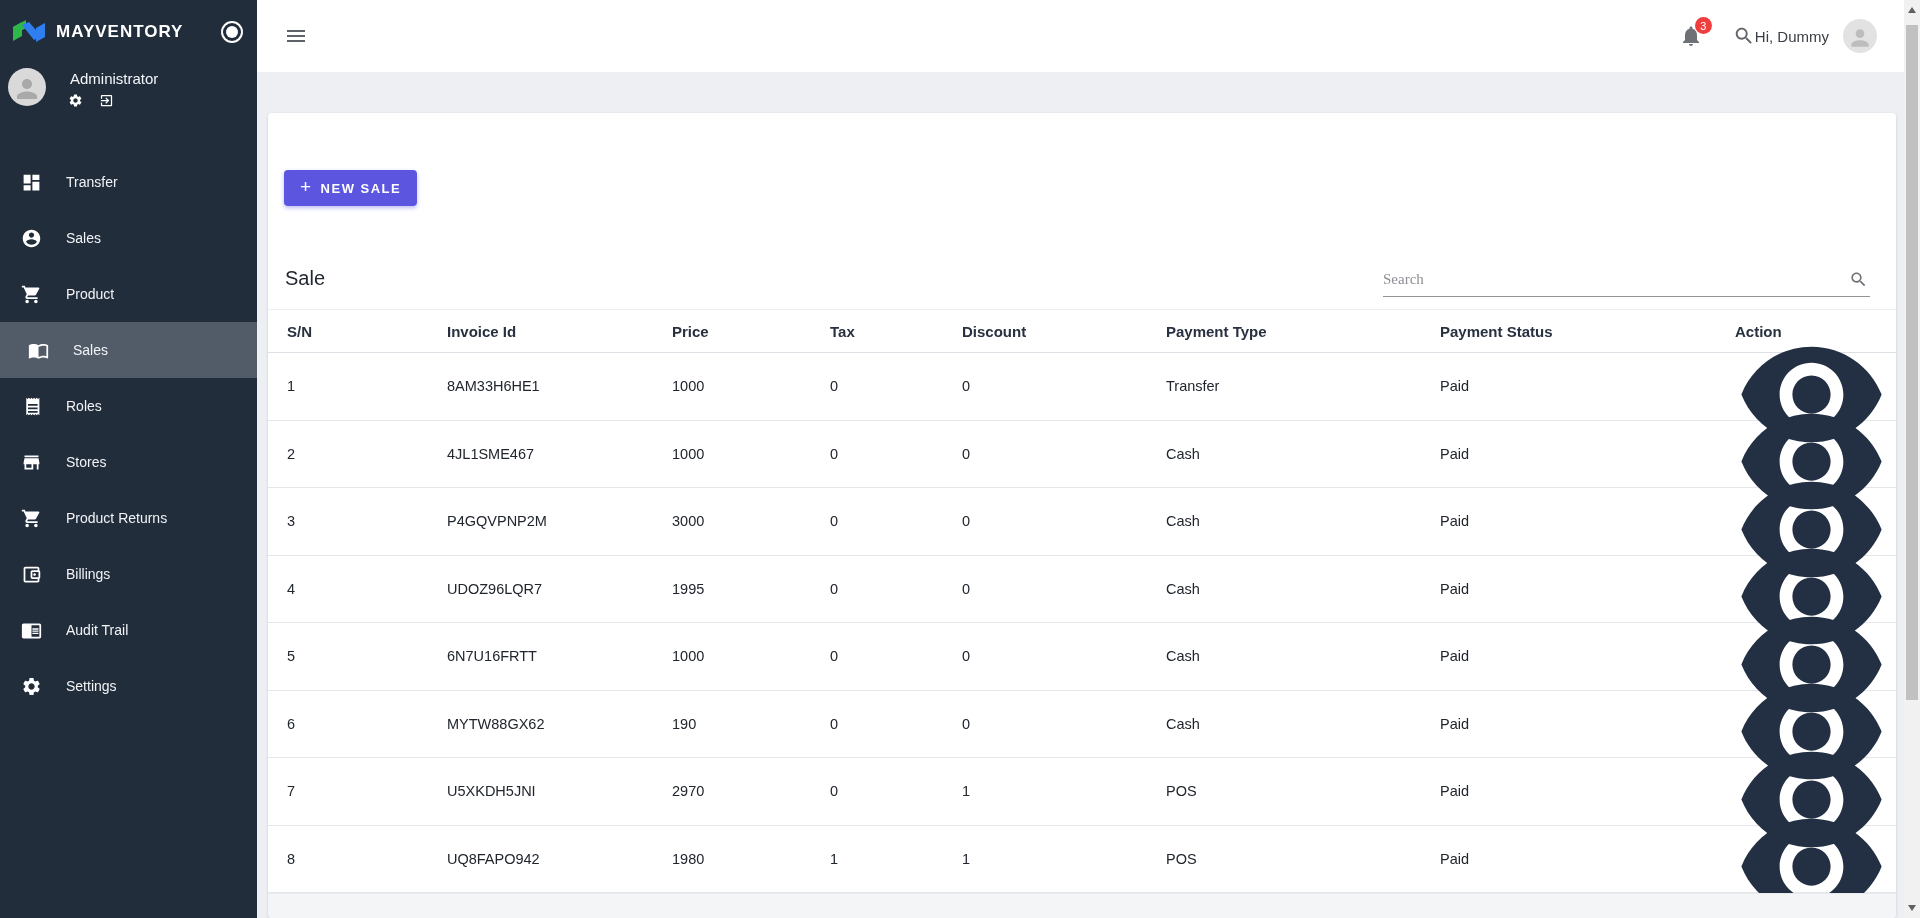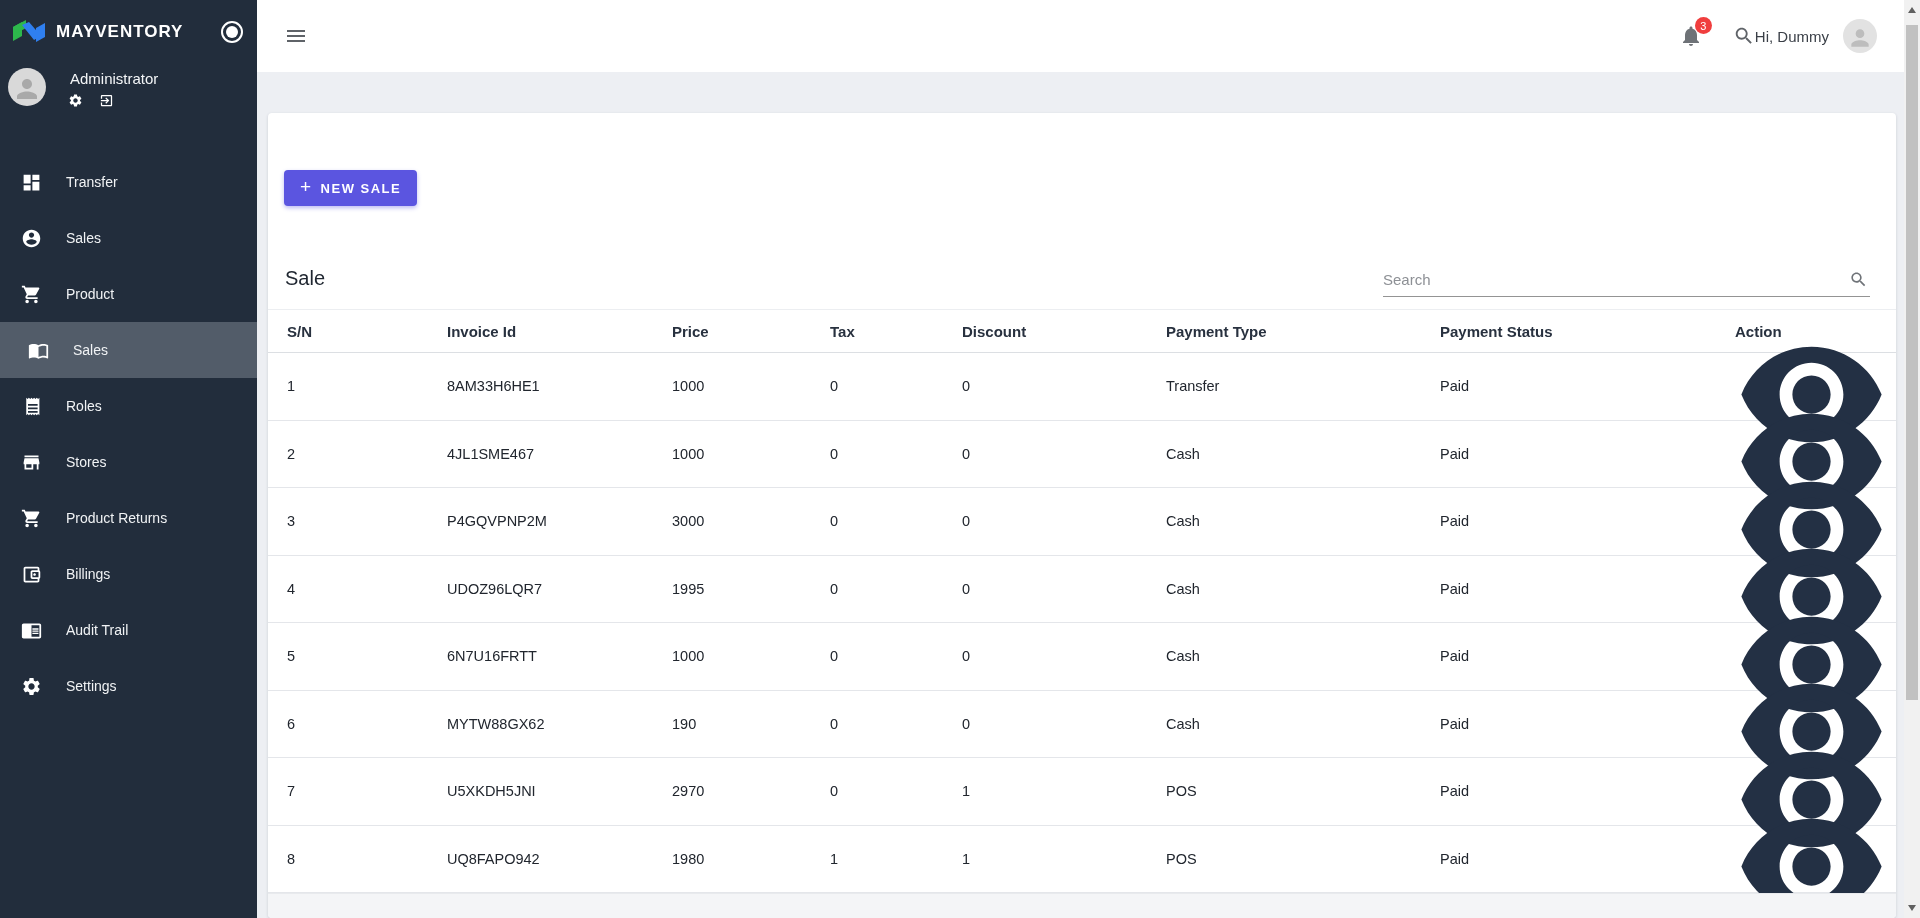--- a/index.html
+++ b/index.html
@@ -56,21 +56,21 @@
     background:#5b55e0; color:#fff; border:none; border-radius:4px;
     padding:0 16px; font-family:inherit; font-size:13px; font-weight:bold;
     letter-spacing:1.5px; display:flex; align-items:center; gap:8px; cursor:pointer;
     box-shadow:0 2px 4px rgba(91,85,224,.4); }
   .btn-new-sale .plus { font-size:19px; font-weight:normal; margin-top:-2px; }
   .sale-title { position:absolute; left:17px; top:154px; font-size:20px;
     color:#1f2630; font-weight:normal; }
   .search-wrap { position:absolute; left:1115px; top:150px; width:487px; height:34px;
     border-bottom:1px solid #949494; }
   .search-wrap input { width:100%; height:100%; border:none; outline:none;
-    font-family:Liberation Sans, sans-serif; font-size:15px; color:#333; padding-right:30px; background:transparent; }
+    font-family:Liberation Serif, serif; font-size:15px; color:#333; padding-right:30px; background:transparent; }
   .search-wrap input::placeholder { color:#8d9095; }
   .search-wrap .ic { position:absolute; right:2px; top:7px; width:19px; height:19px;
     color:#6f7378; cursor:pointer; }
 
   .table { position:absolute; left:0; top:196px; width:100%;border-radius:26px; }
   .trow { display:grid;
     grid-template-columns:160px 225px 158px 132px 204px 274px 295px 1fr;
     padding-left:19px; align-items:center; }
   .thead { height:44px; border-top:1px solid #eceef1; border-bottom:1px solid #dcdfe3;
     font-weight:bold; font-size:15px; color:#28313f; }

